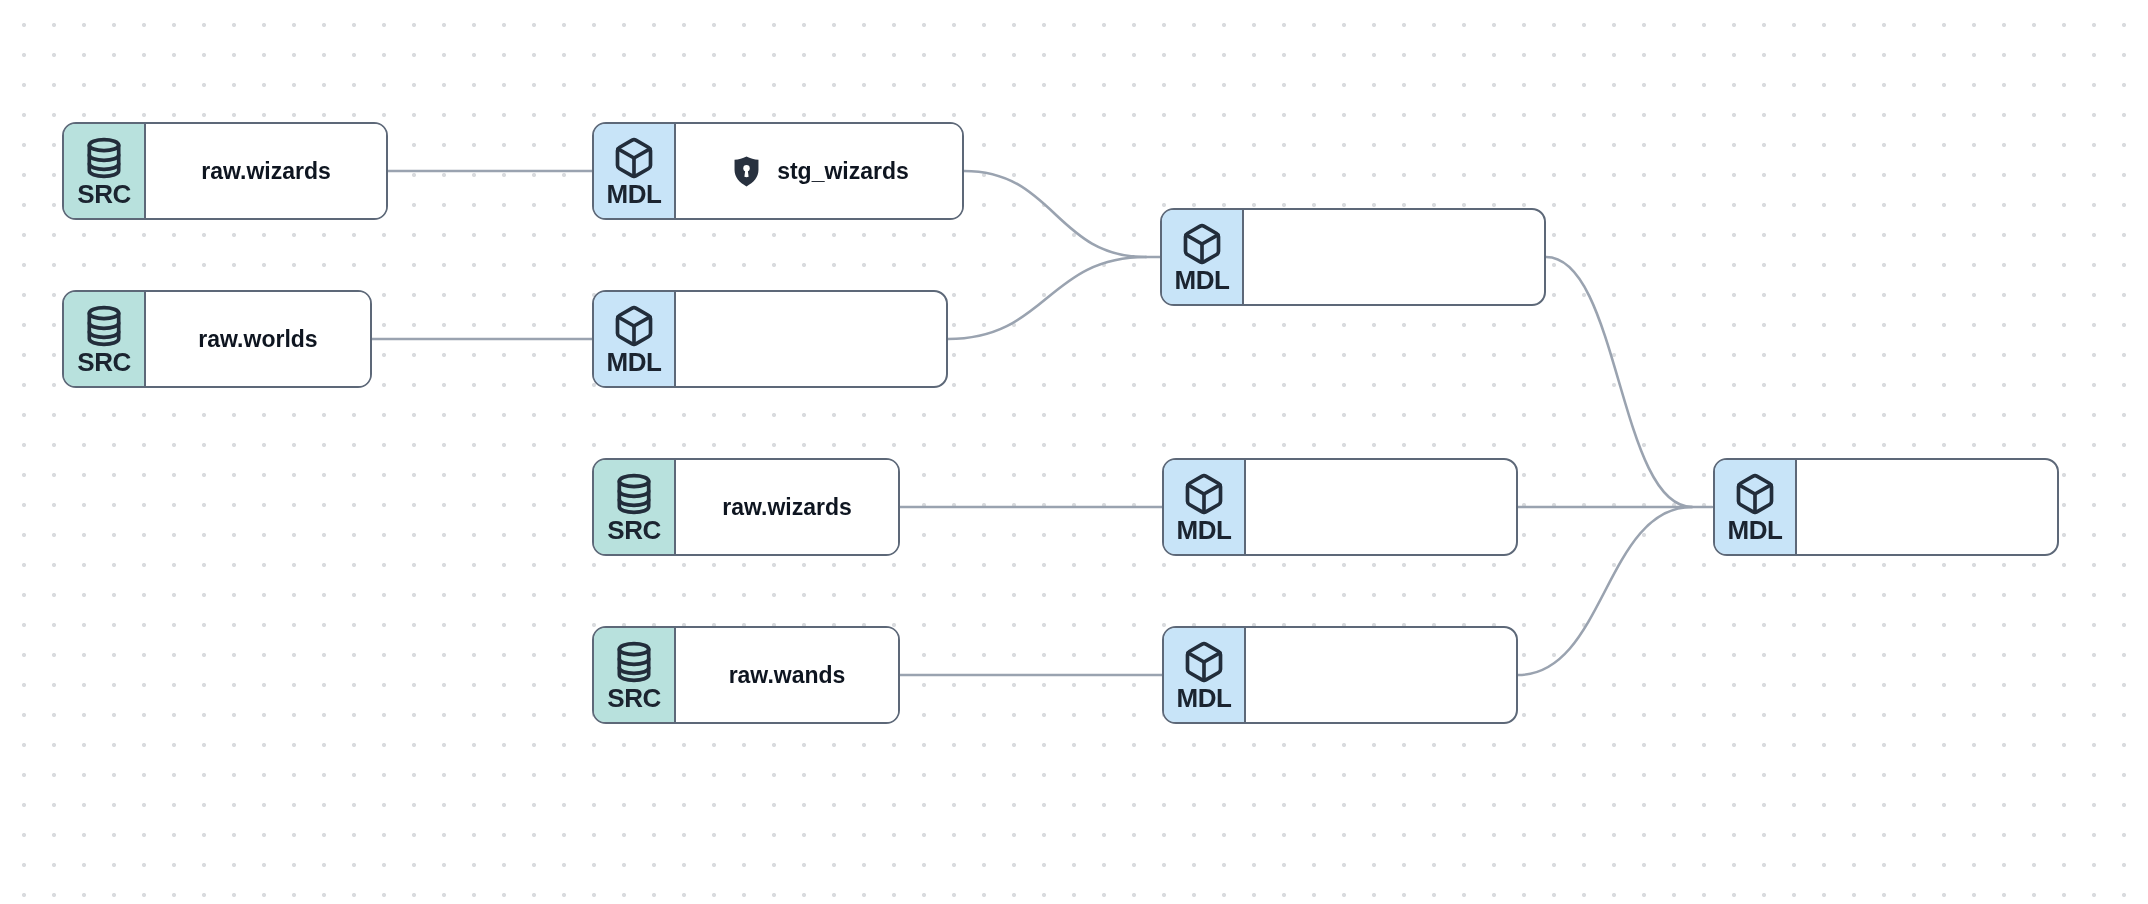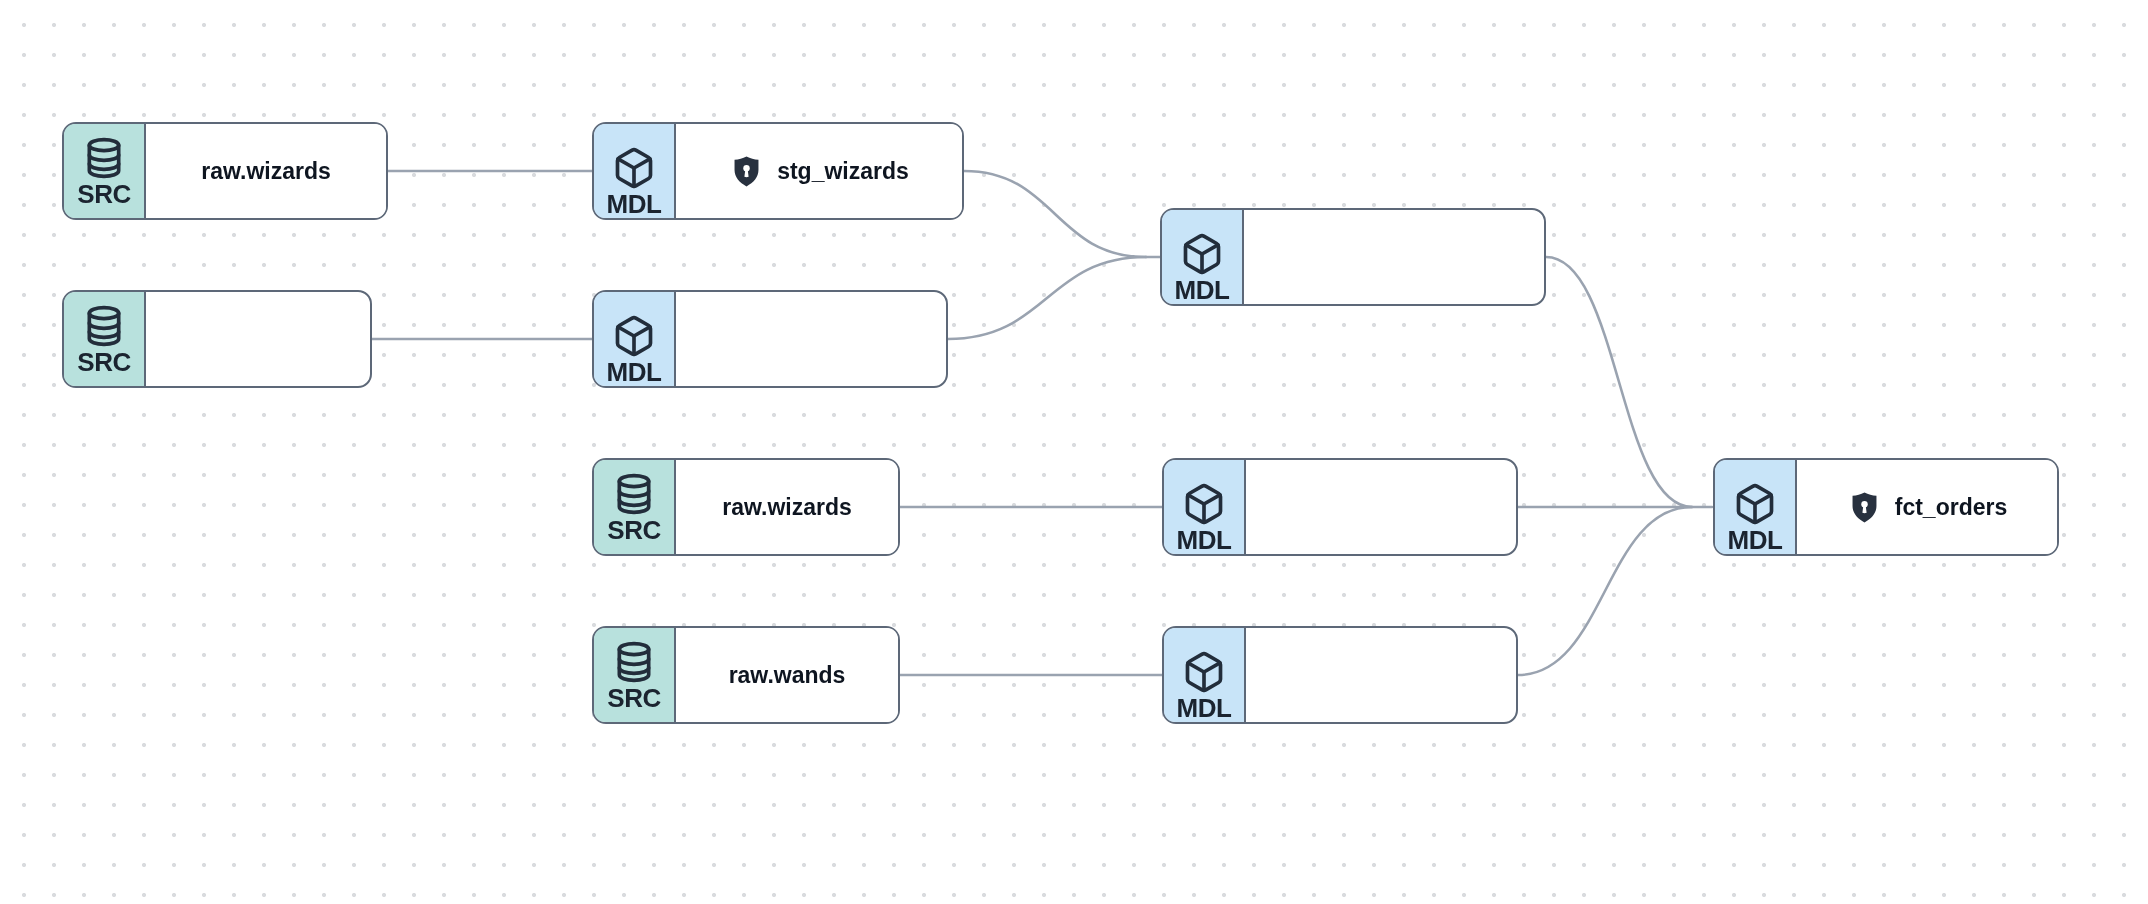--- a/index.html
+++ b/index.html
@@ -18,21 +18,21 @@
     background:#ffffff;border:2.5px solid #5d6878;border-radius:14px;
     box-sizing:border-box;cursor:pointer;
   }
   .badge{
     width:82px;flex:0 0 82px;display:flex;flex-direction:column;
     align-items:center;justify-content:center;gap:1px;
     border-right:2.5px solid #5d6878;border-radius:11px 0 0 11px;
     padding-top:2px;box-sizing:border-box;
   }
   .badge.src{background:#b8e1dd;}
-  .badge.mdl{background:#c8e4f8;justify-content:flex-end;}
+  .badge.mdl{background:#c8e4f8;}
   .badge .bicon svg{display:block;width:44px;height:44px;}
   .badge .btext{
     font-size:26px;font-weight:600;color:#1b2430;line-height:1.05;
     letter-spacing:-0.5px;
   }
   .body{
     flex:1;display:flex;align-items:center;justify-content:center;
     gap:13px;padding:0 22px;border-radius:0 11px 11px 0;background:#ffffff;
   }
   .label{font-size:23px;font-weight:700;color:#0e1520;white-space:nowrap;}
@@ -102,20 +102,23 @@
       <span class="bicon">
         <svg viewBox="0 0 24 24" fill="none" stroke="#222d3b" stroke-width="2" stroke-linecap="round" stroke-linejoin="round">
             <ellipse cx="12" cy="5" rx="8" ry="3"></ellipse>
             <path d="M4 5v14c0 1.66 3.58 3 8 3s8-1.34 8-3V5"></path>
             <path d="M4 10.3c0 1.66 3.58 3 8 3s8-1.34 8-3"></path>
             <path d="M4 15.2c0 1.66 3.58 3 8 3s8-1.34 8-3"></path>
           </svg>
       </span>
       <span class="btext">SRC</span>
     </div>
+    <div class="body">
+      <span class="label">raw.worlds</span>
+    </div>
   </div>
 
   <div class="node" style="left:592px;top:290px;width:356px;">
     <div class="badge mdl">
       <span class="bicon">
         <svg viewBox="0 0 24 24" fill="none" stroke="#222d3b" stroke-width="2" stroke-linecap="round" stroke-linejoin="round">
             <path d="M21 8a2 2 0 0 0-1-1.73l-7-4a2 2 0 0 0-2 0l-7 4A2 2 0 0 0 3 8v8a2 2 0 0 0 1 1.73l7 4a2 2 0 0 0 2 0l7-4A2 2 0 0 0 21 16Z"></path>
             <path d="m3.3 7 8.7 5 8.7-5"></path>
             <path d="M12 22V12"></path>
           </svg>
@@ -201,25 +204,15 @@
     <div class="badge mdl">
       <span class="bicon">
         <svg viewBox="0 0 24 24" fill="none" stroke="#222d3b" stroke-width="2" stroke-linecap="round" stroke-linejoin="round">
             <path d="M21 8a2 2 0 0 0-1-1.73l-7-4a2 2 0 0 0-2 0l-7 4A2 2 0 0 0 3 8v8a2 2 0 0 0 1 1.73l7 4a2 2 0 0 0 2 0l7-4A2 2 0 0 0 21 16Z"></path>
             <path d="m3.3 7 8.7 5 8.7-5"></path>
             <path d="M12 22V12"></path>
           </svg>
       </span>
       <span class="btext">MDL</span>
     </div>
-    <div class="body">
-      <span class="shield">
-        <svg viewBox="0 0 24 24">
-            <path fill="#28313f" d="M12 1.7c2.6 1.2 5.3 2 8.2 2.3v7c0 4.9-3.3 8.6-8.2 11.2C7.1 19.6 3.8 15.9 3.8 11V4C6.7 3.7 9.4 2.9 12 1.7z"></path>
-            <circle cx="12" cy="9.8" r="2.2" fill="#fff"></circle>
-            <path fill="#fff" d="M11.1 11.3h1.8l.55 4.3c-1 .4-1.9.4-2.9 0z"></path>
-          </svg>
-      </span>
-      <span class="label">fct_orders</span>
-    </div>
   </div>
 
 </div>
 
 </body></html>

